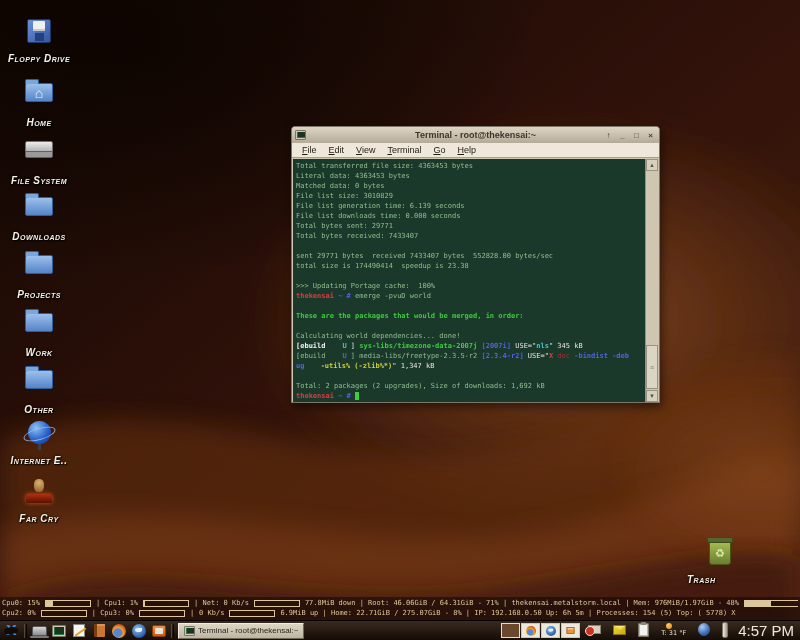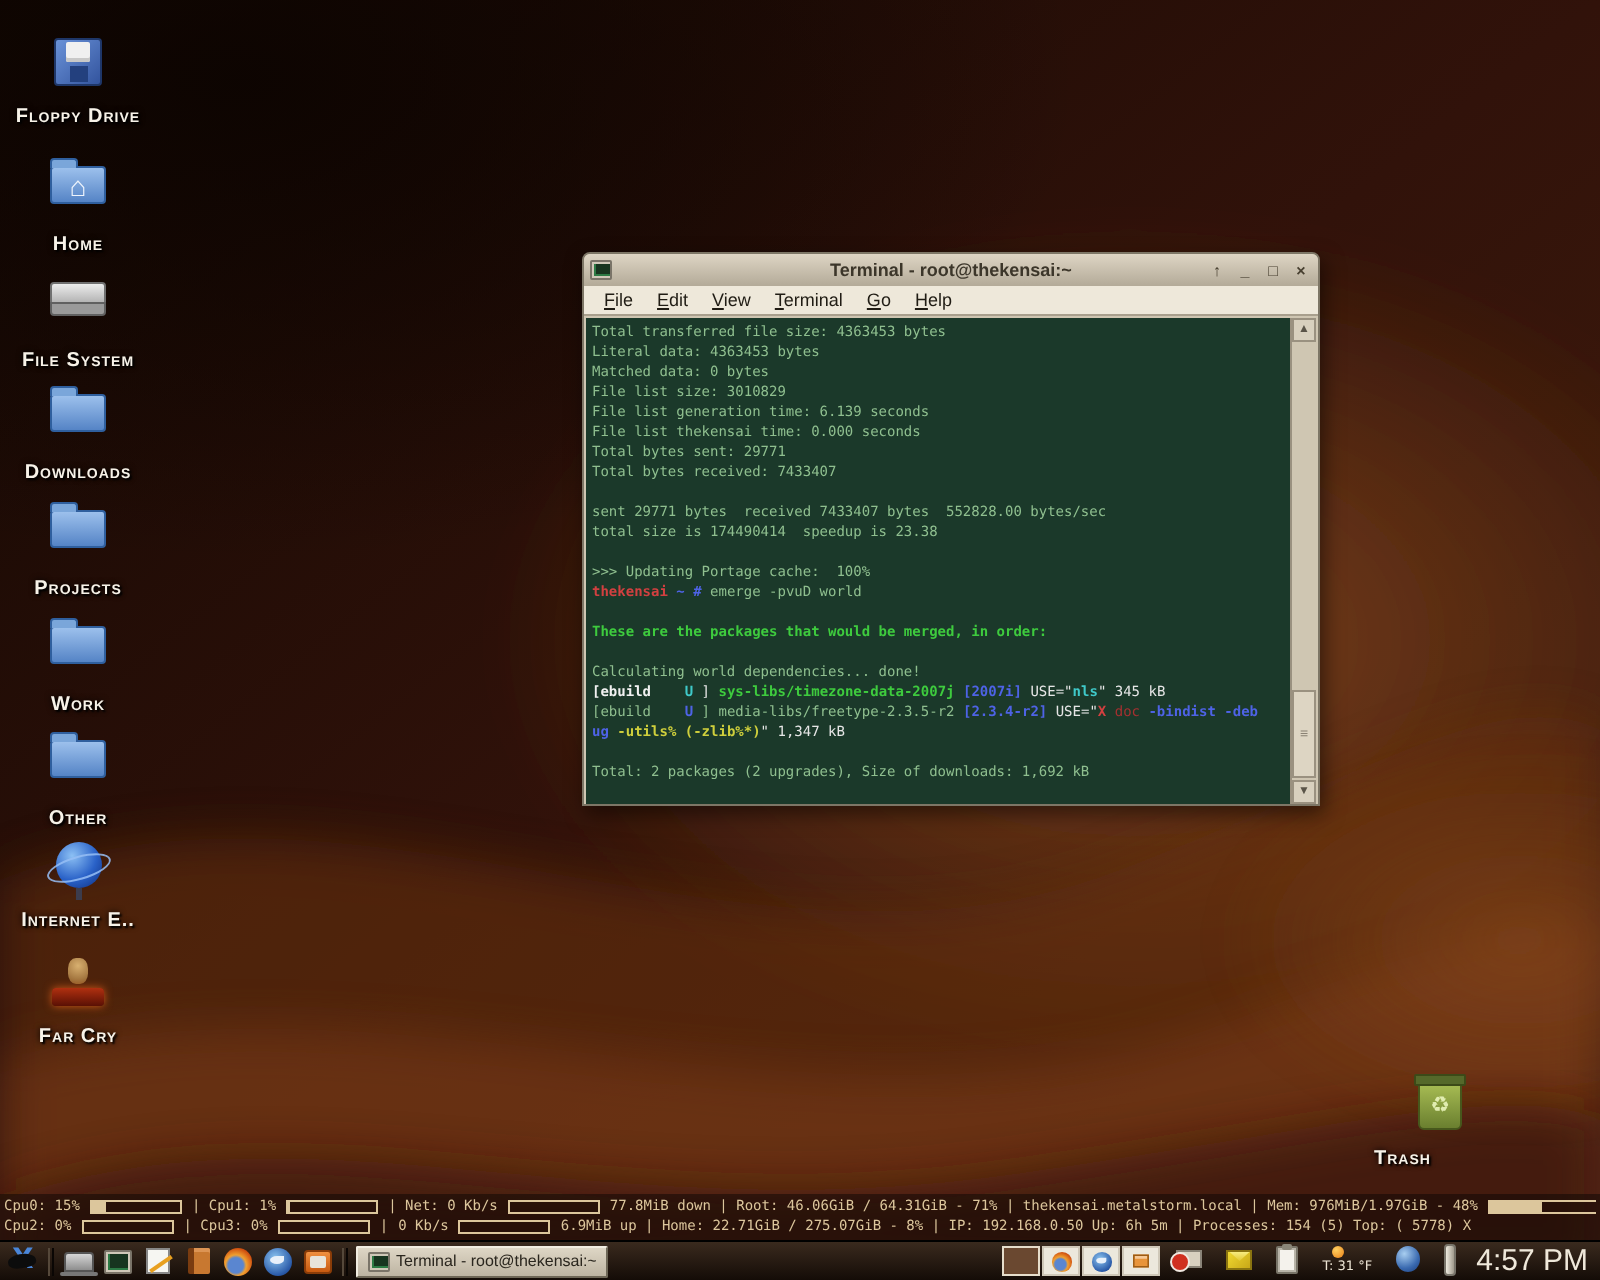--- a/index.html
+++ b/index.html
@@ -6,21 +6,21 @@
   html,body { width:800px; height:640px; overflow:hidden; background:#1a0a05;
     font-family:"Liberation Sans", sans-serif; position:relative; }
 
   
   #wallpaper { position:absolute; left:0; top:0; width:800px; height:640px; z-index:0; }
 
   
   .desktop-icon { position:absolute; left:6px; width:66px; text-align:center; z-index:2; cursor:default; }
   .dicon { width:32px; height:32px; margin:0 auto; position:relative; }
   .dlabel { margin-top:2px; font-size:10px; font-weight:bold; font-variant:small-caps;
-    letter-spacing:.5px; color:#f7f2e8; text-shadow:1px 1px 1px #000, 0 0 3px #000; line-height:11px;}
+    letter-spacing:.5px; color:#f7f2e8; text-shadow:1px 1px 1px #000, 0 0 3px #000; line-height:11px;font-style:italic;}
   #trash-icon { position:absolute; left:687px; top:538px; width:66px; z-index:2;}
 
   .i-floppy{width:24px;height:24px;margin:3px auto 0;background:linear-gradient(135deg,#6a92d8,#33549e);
     border:1px solid #1e3668;border-radius:2px;position:relative}
   .i-floppy:before{content:"";position:absolute;left:5px;top:1px;width:12px;height:10px;background:#f0f0f0;border-radius:1px;
     box-shadow:inset 0 -2px 0 #c8c8c8}
   .i-floppy:after{content:"";position:absolute;left:7px;bottom:1px;width:9px;height:8px;background:#23407e}
 
   .i-folder{width:28px;height:19px;margin:9px auto 0;background:linear-gradient(180deg,#9cc0ec,#5584c6);
     border:1px solid #2f5f9e;border-radius:2px;position:relative}
@@ -71,21 +71,21 @@
   #term-content { position:absolute; left:0; top:0; right:13px; bottom:0; padding:2px 3px; overflow:hidden;
     font-family:"DejaVu Sans Mono", monospace; font-size:7px; line-height:10px;}
   .term-line { white-space:pre; min-height:10px; }
   .t-g  { color:#8fbf8f; }
   .t-gb { color:#3ecb3e; font-weight:bold; }
   .t-w  { color:#e6e6e6; }
   .t-wb { color:#f2f2f2; font-weight:bold; }
   .t-r  { color:#d24040; font-weight:bold; }
   .t-b  { color:#4e63e6; font-weight:bold; }
   .t-c  { color:#3fc9c9; font-weight:bold; }
-  .t-y  { color:#cfcf3c; font-weight:bold; }
+  .t-y  { color:#cfcf3c; font-weight:bold;margin-left:12px; }
   .t-dr { color:#a53030; font-weight:normal;text-align:right; }
   .t-cursor { background:#3ecb3e; color:#3ecb3e; }
   #scrollbar{position:absolute;top:0;right:0;bottom:0;width:13px;background:#cfc6b2;border-left:1px solid #9a9180}
   .sb-btn{position:absolute;left:0;right:0;height:12px;background:#d8d0be;border:1px solid #9a9180;font-size:6px;
     text-align:center;line-height:10px;color:#5a5448}
   #sb-up{top:0} #sb-down{bottom:0}
   #sb-thumb{position:absolute;left:0;right:0;bottom:13px;height:44px;background:#ddd5c3;border:1px solid #9a9180;
     font-size:7px;text-align:center;line-height:44px;color:#8a8274}
 
   
@@ -273,38 +273,39 @@
       <span class="menu-item">Go</span>
       <span class="menu-item">Help</span>
     </div>
   <div id="term-body">
     <div id="term-content">
         <div class="term-line"><span class="t-g">Total transferred file size: 4363453 bytes</span></div>
         <div class="term-line"><span class="t-g">Literal data: 4363453 bytes</span></div>
         <div class="term-line"><span class="t-g">Matched data: 0 bytes</span></div>
         <div class="term-line"><span class="t-g">File list size: 3010829</span></div>
         <div class="term-line"><span class="t-g">File list generation time: 6.139 seconds</span></div>
-        <div class="term-line"><span class="t-g">File list thekensai time: 0.000 seconds</span></div>
+        <div class="term-line"><span class="t-g">File list downloads time: 0.000 seconds</span></div>
         <div class="term-line"><span class="t-g">Total bytes sent: 29771</span></div>
         <div class="term-line"><span class="t-g">Total bytes received: 7433407</span></div>
         <div class="term-line"></div>
         <div class="term-line"><span class="t-g">sent 29771 bytes  received 7433407 bytes  552828.00 bytes/sec</span></div>
         <div class="term-line"><span class="t-g">total size is 174490414  speedup is 23.38</span></div>
         <div class="term-line"></div>
         <div class="term-line"><span class="t-g">&gt;&gt;&gt; Updating Portage cache:  100%</span></div>
         <div class="term-line"><span class="t-r">thekensai</span><span class="t-b"> ~ #</span><span class="t-g"> emerge -pvuD world</span></div>
         <div class="term-line"></div>
         <div class="term-line"><span class="t-gb">These are the packages that would be merged, in order:</span></div>
         <div class="term-line"></div>
         <div class="term-line"><span class="t-g">Calculating world dependencies... done!</span></div>
         <div class="term-line"><span class="t-wb">[ebuild</span><span class="t-g">    </span><span class="t-c">U</span><span class="t-w"> ] </span><span class="t-gb">sys-libs/timezone-data-2007j</span><span class="t-b"> [2007i]</span><span class="t-w"> USE="</span><span class="t-c">nls</span><span class="t-w">" 345 kB</span></div>
         <div class="term-line"><span class="t-g">[ebuild</span><span class="t-g">    </span><span class="t-b">U</span><span class="t-g"> ] </span><span class="t-g">media-libs/freetype-2.3.5-r2</span><span class="t-b"> [2.3.4-r2]</span><span class="t-w"> USE="</span><span class="t-r">X</span><span class="t-dr"> doc</span><span class="t-b"> -bindist -deb</span></div>
         <div class="term-line"><span class="t-b">ug</span><span class="t-y"> -utils% (-zlib%*)</span><span class="t-w">" 1,347 kB</span></div>
         <div class="term-line"></div>
         <div class="term-line"><span class="t-g">Total: 2 packages (2 upgrades), Size of downloads: 1,692 kB</span></div>
+        <div class="term-line"><span class="t-r">thekensai</span><span class="t-b"> ~ #</span><span class="t-g"> </span><span class="t-cursor"> </span></div>
       </div>
     <div id="scrollbar">
       <div class="sb-btn" id="sb-up">▲</div>
       <div id="sb-thumb">≡</div>
       <div class="sb-btn" id="sb-down">▼</div>
     </div>
   </div>
 </div>
 
 <div id="statusbar">

